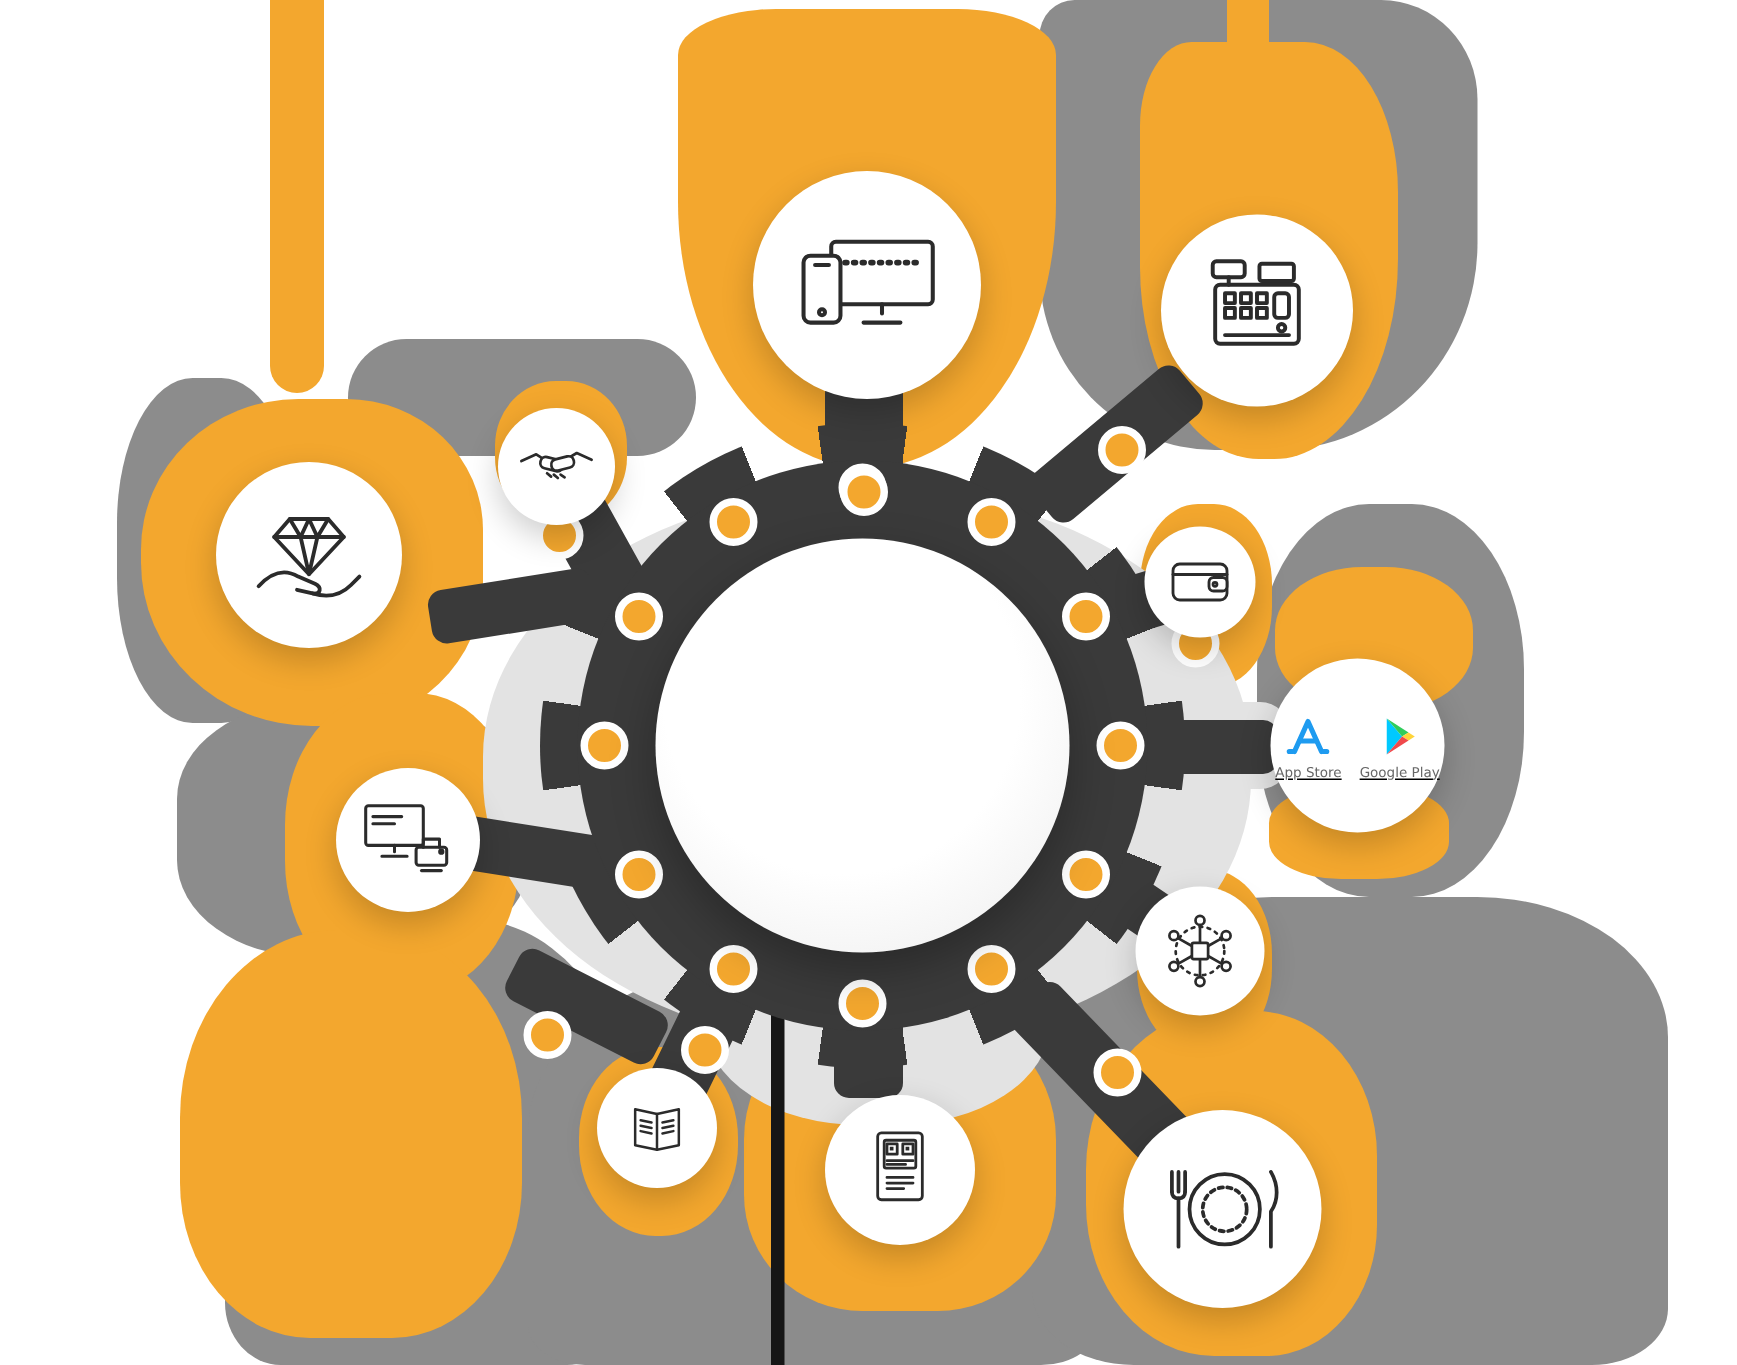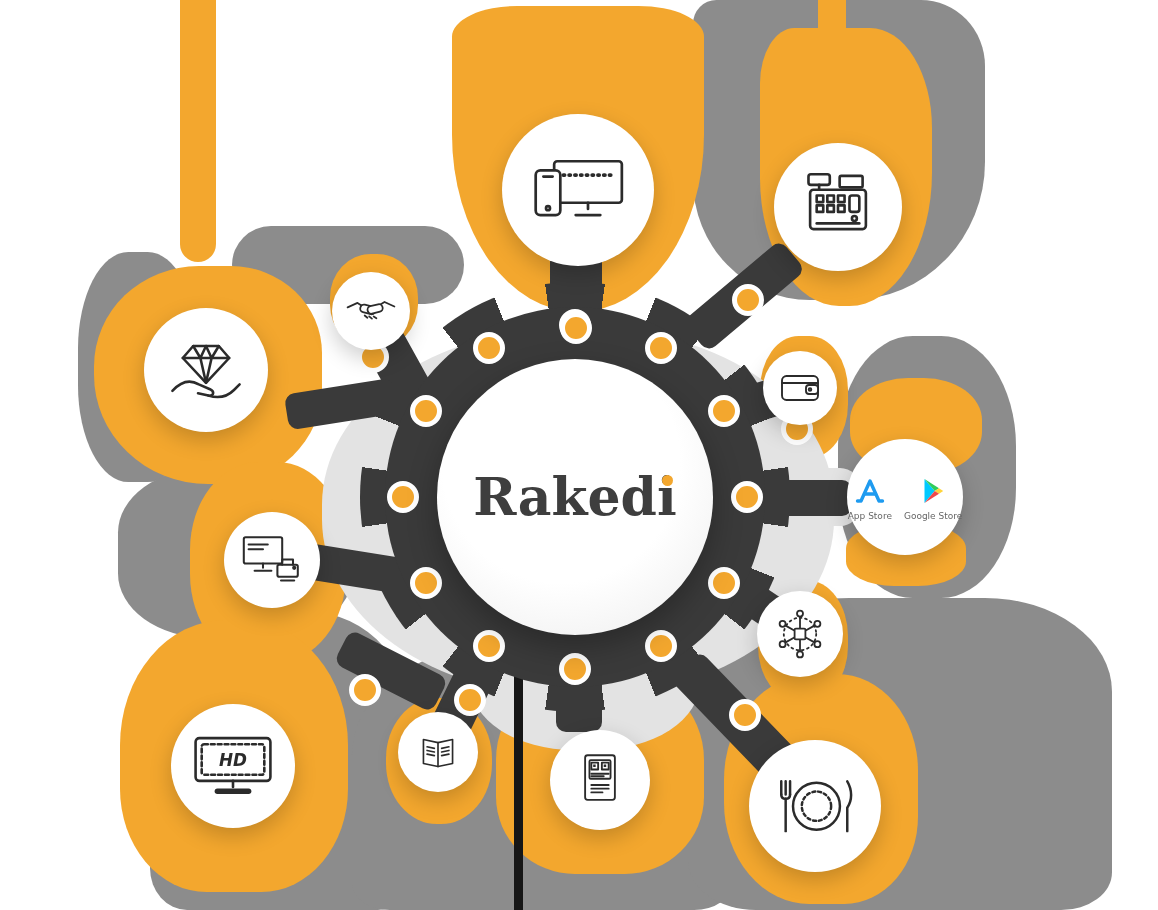--- a/index.html
+++ b/index.html
@@ -22,21 +22,21 @@
           align-items:center;justify-content:center;z-index:8;}
   .brand{font-family:"DejaVu Serif",serif;font-weight:bold;font-size:52px;color:#3E3E3E;
          position:relative;line-height:1;}
   .brand-dot{position:absolute;width:11px;height:11px;border-radius:50%;background:#F3A72E;top:4px;right:4px;}
   .subtitle{font-family:"DejaVu Sans",sans-serif;font-weight:bold;font-size:21px;
             letter-spacing:2px;color:#3A3A3A;margin-top:12px;}
   .circle{position:absolute;background:#ffffff;border-radius:50%;
           box-shadow:0 8px 22px rgba(0,0,0,.20);display:flex;align-items:center;
           justify-content:center;z-index:8;}
   .stores{display:flex;gap:12px;align-items:flex-start;}
-  .badge{display:flex;flex-direction:column;align-items:center;gap:3px;}
+  .badge{display:flex;flex-direction:column;align-items:center;gap:3px;text-decoration:underline;}
   .badge-label{font-size:9px;color:#666;white-space:nowrap;}
   svg{display:block;}
 </style>
 </head>
 <body>
 
 <div class="canvas">
 
   <div class="blob gray" style="left:693px;top:0;width:292px;height:300px;border-radius:8% 22% 46% 40%;"></div>
   <div class="blob gray" style="left:232px;top:226px;width:232px;height:78px;border-radius:40px;"></div>
@@ -99,24 +99,20 @@
 
   <div class="ring-dot" style="left:560px;top:312px;"></div>
   <div class="ring-dot" style="left:357px;top:341px;"></div>
   <div class="ring-dot" style="left:732px;top:284px;"></div>
   <div class="ring-dot" style="left:781px;top:413px;"></div>
   <div class="ring-dot" style="left:349px;top:674px;"></div>
   <div class="ring-dot" style="left:454px;top:684px;"></div>
   <div class="ring-dot" style="left:729px;top:699px;"></div>
 
   <div class="center">
-    <div class="brand">
-      <span>Rakedi</span>
-      <span class="brand-dot"></span>
-    </div>
   </div>
 
   <div class="circle" style="left:502px;top:114px;width:152px;height:152px;">
     <svg viewBox="0 0 130 100" width="100">
       <g stroke="#2B2B2B" stroke-width="3.5" fill="none" stroke-linecap="round" stroke-linejoin="round">
         <rect x="34" y="12" width="88" height="54" rx="4"></rect>
         <line x1="46" y1="30" x2="112" y2="30" stroke-width="5" stroke-dasharray="1.5 6"></line>
         <path d="M78 66 v8 M62 82 h32"></path>
         <rect x="10" y="24" width="32" height="58" rx="6" fill="#ffffff"></rect>
         <line x1="20" y1="32" x2="32" y2="32"></line>
@@ -191,21 +187,21 @@
         </svg>
         <div class="badge-label">App Store</div>
       </div>
       <div class="badge">
         <svg viewBox="0 0 34 34" width="34">
           <polygon points="8.5,5 8.5,29 18.7,17" fill="#00C9FF"></polygon>
           <polygon points="8.5,5 23,14.3 18.7,17" fill="#2FCC5B"></polygon>
           <polygon points="23,14.3 27.2,17 23,19.7 18.7,17" fill="#FFD43A"></polygon>
           <polygon points="8.5,29 23,19.7 18.7,17" fill="#F0494C"></polygon>
         </svg>
-        <div class="badge-label">Google Store</div>
+        <div class="badge-label">Google Play</div>
       </div>
     </div>
   </div>
 
   <div class="circle" style="left:224px;top:512px;width:96px;height:96px;">
     <svg viewBox="0 0 110 100" width="66">
       <g stroke="#2B2B2B" stroke-width="3.4" fill="none" stroke-linecap="round" stroke-linejoin="round">
         <rect x="8" y="12" width="64" height="44" rx="3"></rect>
         <path d="M16 24 h32 M16 32 h24"></path>
         <path d="M40 56 v7 M26 68 h28"></path>
@@ -226,31 +222,20 @@
         <circle cx="50" cy="16" r="5" fill="#ffffff"></circle>
         <circle cx="79" cy="33" r="5" fill="#ffffff"></circle>
         <circle cx="79" cy="67" r="5" fill="#ffffff"></circle>
         <circle cx="50" cy="84" r="5" fill="#ffffff"></circle>
         <circle cx="21" cy="67" r="5" fill="#ffffff"></circle>
         <circle cx="21" cy="33" r="5" fill="#ffffff"></circle>
       </g>
     </svg>
   </div>
 
-  <div class="circle" style="left:171px;top:704px;width:124px;height:124px;">
-    <svg viewBox="0 0 110 96" width="84">
-      <g stroke="#2B2B2B" stroke-width="3.4" fill="none" stroke-linecap="round" stroke-linejoin="round">
-        <rect x="6" y="12" width="98" height="56" rx="5"></rect>
-        <rect x="14" y="20" width="82" height="40" rx="3" stroke-dasharray="5 4"></rect>
-        <path d="M55 68 v8"></path>
-        <rect x="31" y="78" width="48" height="7" rx="3.5" fill="#2B2B2B" stroke="none"></rect>
-      </g>
-      <text x="55" y="48" text-anchor="middle" font-family="DejaVu Sans, sans-serif" font-size="22" font-weight="bold" font-style="italic" fill="#2B2B2B">HD</text>
-    </svg>
-  </div>
 
   <div class="circle" style="left:398px;top:712px;width:80px;height:80px;">
     <svg viewBox="0 0 100 100" width="52">
       <g stroke="#2B2B2B" stroke-width="3.2" fill="none" stroke-linecap="round" stroke-linejoin="round">
         <path d="M22 26 L50 32 L78 26 L78 72 L50 78 L22 72 Z"></path>
         <line x1="50" y1="32" x2="50" y2="78"></line>
         <path d="M29 40 l14 3 M29 47 l14 3 M29 54 l14 3"></path>
         <path d="M57 43 l14 -3 M57 50 l14 -3 M57 57 l14 -3"></path>
       </g>
     </svg>

